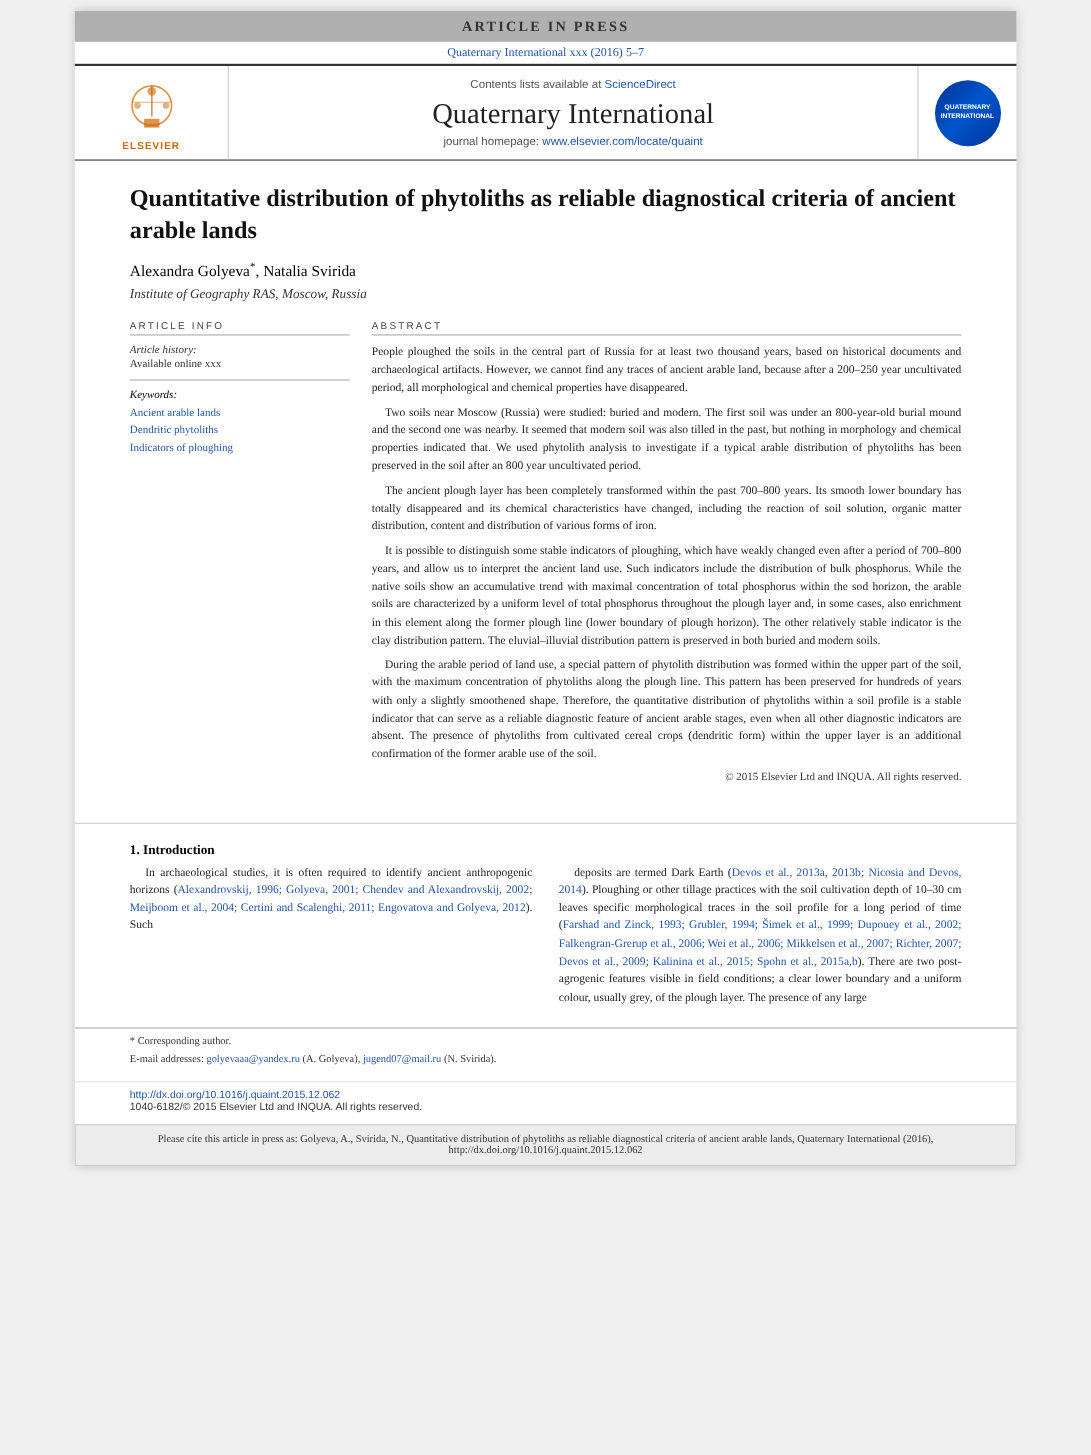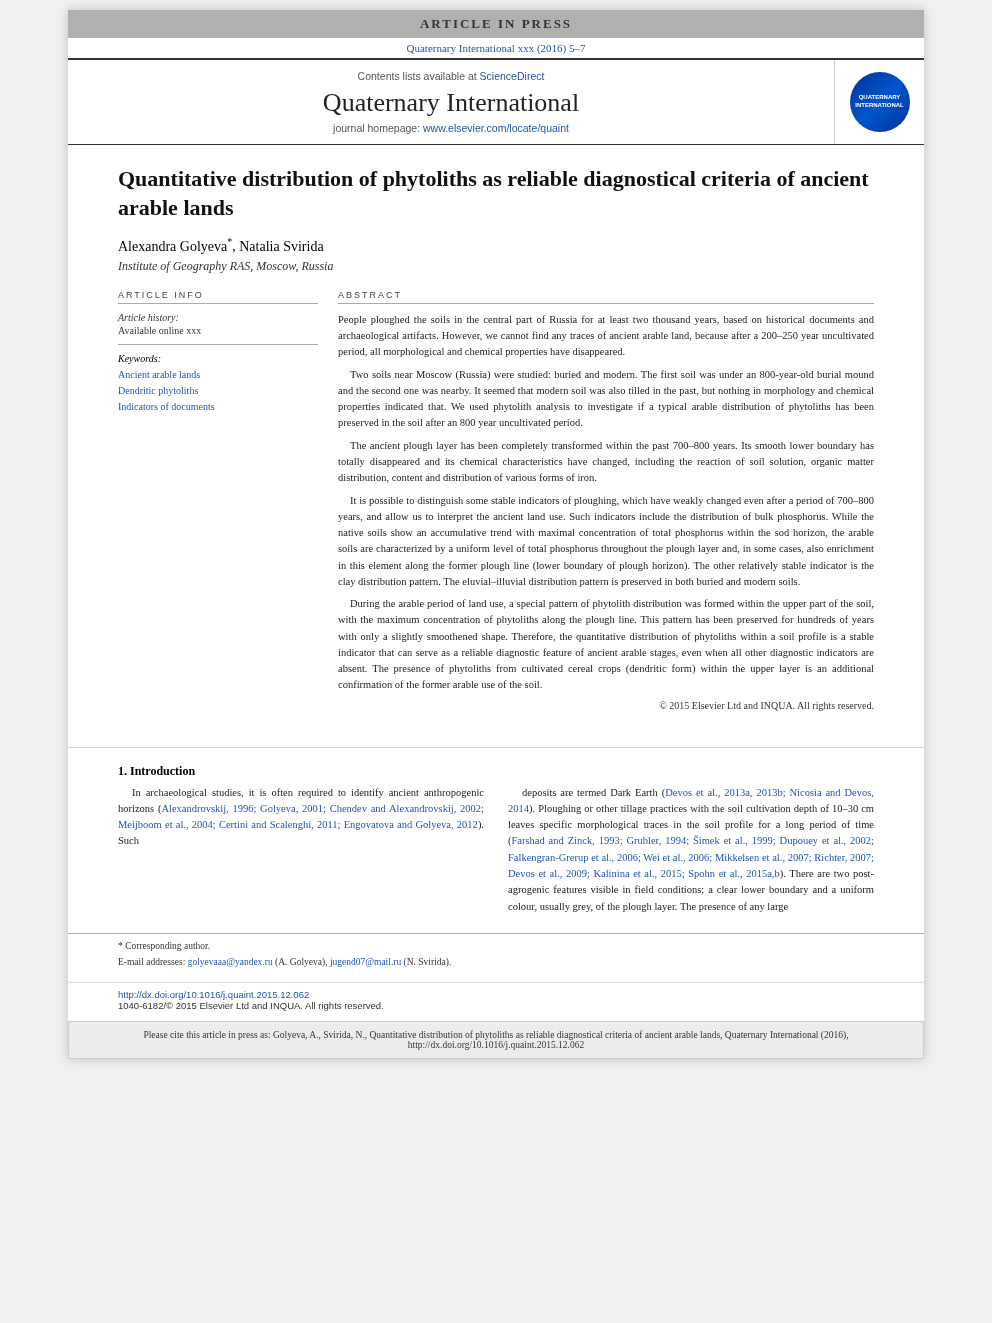--- a/index.html
+++ b/index.html
@@ -297,20 +297,34 @@
 </head>
 <body>
 
 <div class="page">
   <div class="aip-banner">ARTICLE IN PRESS</div>
 
   <div class="journal-cite">Quaternary International xxx (2016) 5–7</div>
 
   <div class="journal-header">
 
+    <div class="header-left">
+      <svg width="90" height="55" viewBox="0 0 90 55">
+
+        <rect x="38" y="40" width="14" height="8" fill="#cc6600" opacity="0.7"></rect>
+        <ellipse cx="45" cy="28" rx="18" ry="18" fill="none" stroke="#cc6600" stroke-width="1.5" opacity="0.7"></ellipse>
+
+        <line x1="45" y1="10" x2="45" y2="38" stroke="#cc6600" stroke-width="1.5" opacity="0.7"></line>
+        <line x1="27" y1="25" x2="63" y2="25" stroke="#cc6600" stroke-width="1" opacity="0.5"></line>
+        <circle cx="45" cy="15" r="4" fill="#cc6600" opacity="0.6"></circle>
+        <circle cx="32" cy="28" r="3" fill="#cc6600" opacity="0.5"></circle>
+        <circle cx="58" cy="28" r="3" fill="#cc6600" opacity="0.5"></circle>
+      </svg>
+      <div class="elsevier-logo">ELSEVIER</div>
+    </div>
 
     <div class="header-center">
       <div class="sciencedirect-line">
         <span>Contents lists available at</span>
         <span class="sciencedirect-link">ScienceDirect</span>
       </div>
       <div class="journal-title-header">Quaternary International</div>
       <div class="journal-homepage-line">
         <span>journal homepage:</span>
         <span class="journal-homepage-link">www.elsevier.com/locate/quaint</span>
@@ -340,21 +354,21 @@
         <div class="section-header">ARTICLE INFO</div>
 
         <div class="info-label">Article history:</div>
         <div class="info-value">Available online xxx</div>
 
         <div style="border-bottom:1px solid #aaa; margin-bottom:8px;"></div>
 
         <div class="keywords-label">Keywords:</div>
         <div class="keyword-item">Ancient arable lands</div>
         <div class="keyword-item">Dendritic phytoliths</div>
-        <div class="keyword-item">Indicators of documents</div>
+        <div class="keyword-item">Indicators of ploughing</div>
       </div>
 
       <div class="right-col">
         <div class="section-header">ABSTRACT</div>
         <div class="abstract-text">
           <p>People ploughed the soils in the central part of Russia for at least two thousand years, based on historical documents and archaeological artifacts. However, we cannot find any traces of ancient arable land, because after a 200–250 year uncultivated period, all morphological and chemical properties have disappeared.</p>
           <p>Two soils near Moscow (Russia) were studied: buried and modern. The first soil was under an 800-year-old burial mound and the second one was nearby. It seemed that modern soil was also tilled in the past, but nothing in morphology and chemical properties indicated that. We used phytolith analysis to investigate if a typical arable distribution of phytoliths has been preserved in the soil after an 800 year uncultivated period.</p>
           <p>The ancient plough layer has been completely transformed within the past 700–800 years. Its smooth lower boundary has totally disappeared and its chemical characteristics have changed, including the reaction of soil solution, organic matter distribution, content and distribution of various forms of iron.</p>
           <p>It is possible to distinguish some stable indicators of ploughing, which have weakly changed even after a period of 700–800 years, and allow us to interpret the ancient land use. Such indicators include the distribution of bulk phosphorus. While the native soils show an accumulative trend with maximal concentration of total phosphorus within the sod horizon, the arable soils are characterized by a uniform level of total phosphorus throughout the plough layer and, in some cases, also enrichment in this element along the former plough line (lower boundary of plough horizon). The other relatively stable indicator is the clay distribution pattern. The eluvial–illuvial distribution pattern is preserved in both buried and modern soils.</p>
           <p>During the arable period of land use, a special pattern of phytolith distribution was formed within the upper part of the soil, with the maximum concentration of phytoliths along the plough line. This pattern has been preserved for hundreds of years with only a slightly smoothened shape. Therefore, the quantitative distribution of phytoliths within a soil profile is a stable indicator that can serve as a reliable diagnostic feature of ancient arable stages, even when all other diagnostic indicators are absent. The presence of phytoliths from cultivated cereal crops (dendritic form) within the upper layer is an additional confirmation of the former arable use of the soil.</p>

